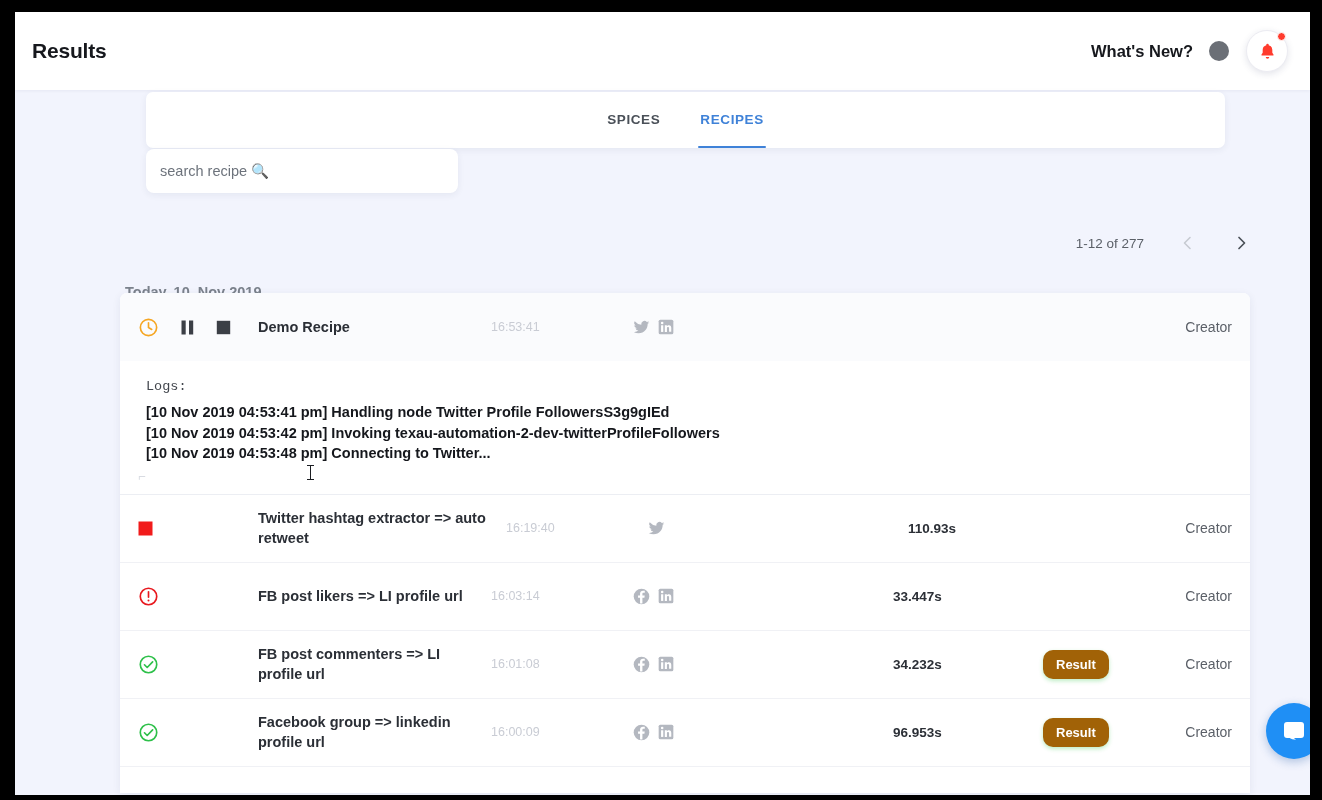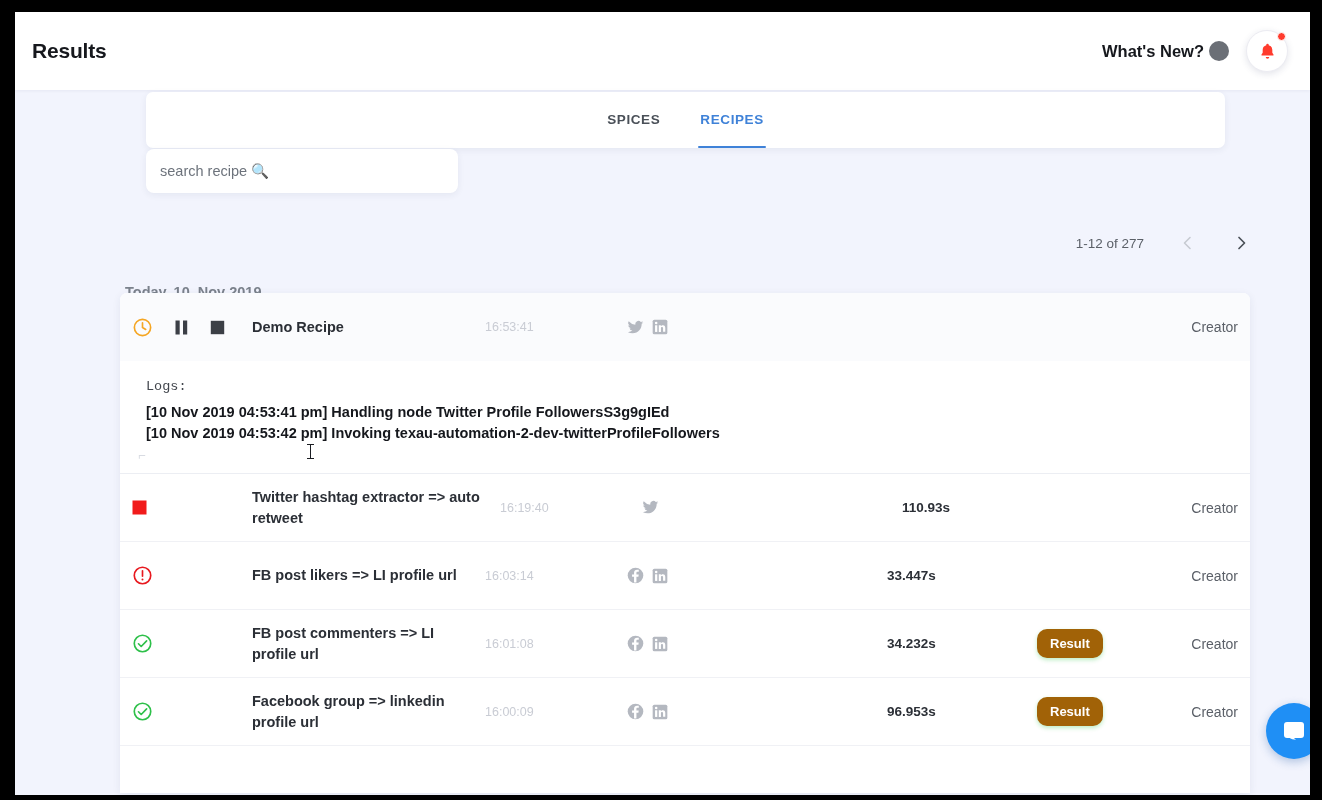--- a/index.html
+++ b/index.html
@@ -27,21 +27,21 @@
   .page-title {
     margin-left: 17px;
     font-size: 21px; font-weight: bold; color: #16181d;
     letter-spacing: -0.2px;
   }
   .topbar-right {
     margin-left: auto; margin-right: 22px;
     display: flex; align-items: center; gap: 17px;
   }
   .whats-new {
-    display: flex; align-items: center; gap: 5px;
+    display: flex; align-items: center; gap: 16px;
   }
   .whats-new-label {
     font-size: 16.5px; font-weight: bold; color: #16181d;
   }
   .avatar-dot {
     width: 20px; height: 20px; border-radius: 50%;
     background: #6b6f76;
   }
   .bell-wrap {
     position: relative;
@@ -113,21 +113,21 @@
   .list-card {
     position: absolute; left: 105px; top: 281px;
     width: 1130px; height: 500px;
     background: #ffffff;
     border-radius: 7px 7px 0 0;
     box-shadow: 0 2px 9px rgba(40,50,90,.08);
     overflow: hidden;
   }
   .row {
     display: flex; align-items: center;
-    padding: 0 12px;
+    padding: 0 18px;
     border-bottom: 1px solid #f0f1f5;
     min-height: 68px;
   }
   .row.expanded-head { background: #fafbfd; min-height: 68px; border-bottom: none; }
   .row-icons { display: flex; align-items: center; gap: 21px; width: 120px; flex: none; }
   .row-title {
     font-size: 14.5px; font-weight: bold; color: #2b2f36;
     width: 225px; flex: none; line-height: 1.42;
   }
   .row-title.wide { width: 240px; }
@@ -259,20 +259,21 @@
       </div>
       <div class="row-dur"></div>
       <div class="row-result"></div>
       <div class="row-creator">Creator</div>
     </div>
 
     <div class="log-panel">
       <div class="log-title">Logs:</div>
       <div class="log-line">[10 Nov 2019 04:53:41 pm] Handling node Twitter Profile FollowersS3g9gIEd</div>
       <div class="log-line">[10 Nov 2019 04:53:42 pm] Invoking texau-automation-2-dev-twitterProfileFollowers</div>
+      <div class="log-line">[10 Nov 2019 04:53:48 pm] Connecting to Twitter...</div>
       <span class="log-ghost">⌐</span>
       <span class="caret"></span>
     </div>
 
     <div class="row">
       <div class="row-icons">
         <svg width="15" height="15" viewBox="0 0 15 15">
           <rect x="0.5" y="0.5" width="14" height="14" fill="#f11b1b"></rect>
         </svg>
       </div>

